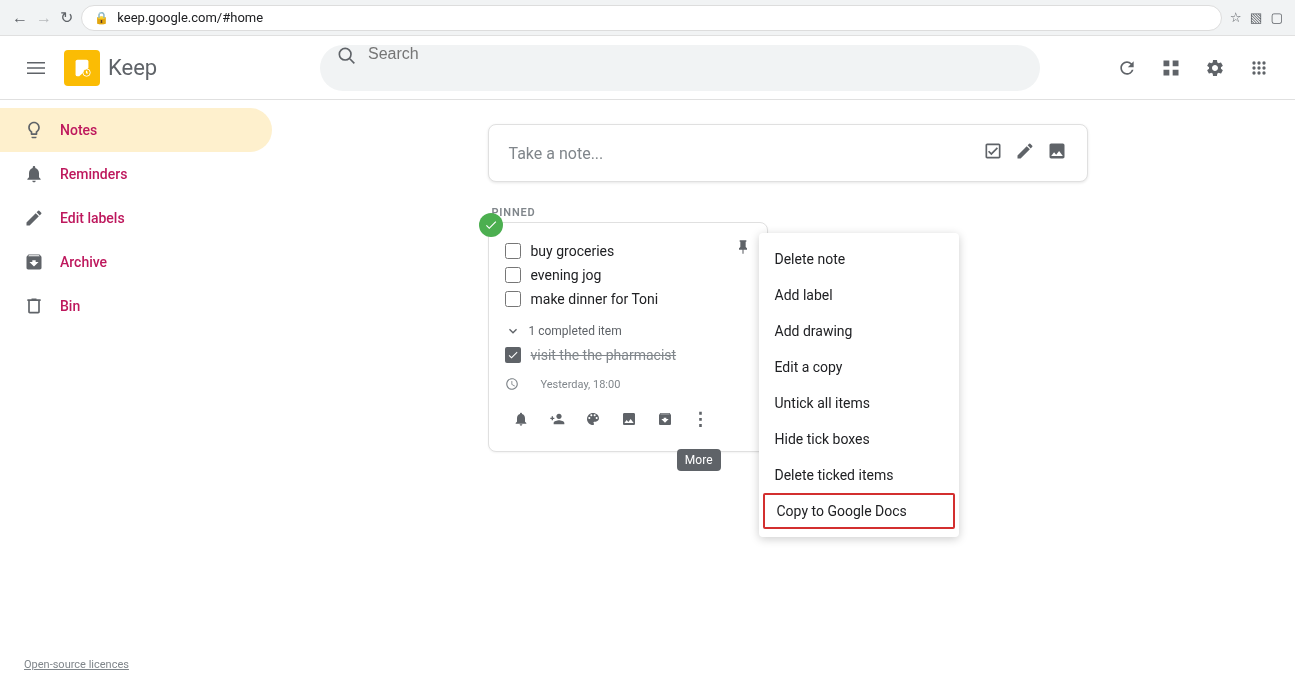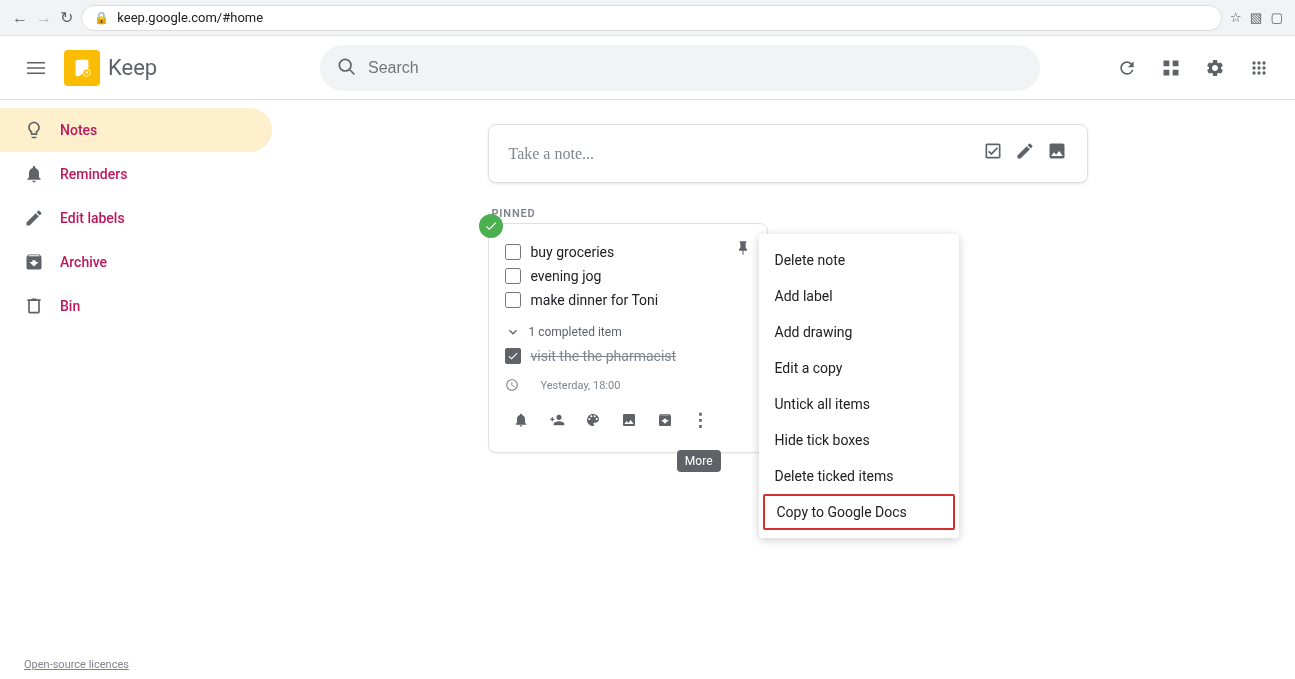--- a/index.html
+++ b/index.html
@@ -14,21 +14,21 @@
     .topbar-left { display: flex; align-items: center; gap: 8px; width: 280px; }
     .menu-icon { width: 40px; height: 40px; display: flex; align-items: center; justify-content: center; cursor: pointer; border-radius: 50%; }
     .app-logo { display: flex; align-items: center; gap: 8px; }
     .logo-square { width: 36px; height: 36px; background: #FBBC04; border-radius: 4px; display: flex; align-items: center; justify-content: center; }
     .logo-square svg { width: 22px; height: 22px; }
     .app-name { font-size: 22px; font-weight: 400; color: #5f6368; }
 
     .search-bar {
       flex: 1; max-width: 720px; margin: 0 24px;
       background: #f1f3f4; border-radius: 24px;
-      display: flex; align-items: center; padding: 0 16px; height: 46px;
+      display: flex; align-items: flex-start; padding: 0 16px; height: 46px;
     }
     .search-bar input {
       border: none; background: transparent; font-size: 16px; outline: none;
       width: 100%; color: #202124;
     }
     .search-icon { color: #5f6368; margin-right: 12px; font-size: 18px; }
 
     .topbar-right { display: flex; align-items: center; gap: 4px; margin-left: auto; }
     .icon-btn {
       width: 40px; height: 40px; border-radius: 50%;
@@ -51,21 +51,21 @@
     .sidebar-item svg { color: #5f6368; }
 
     
     .main { flex: 1; padding: 24px; overflow-y: auto; background: #fff; }
 
     
     .note-input-bar {
       display: flex; align-items: center;
       border: 1px solid #e0e0e0; border-radius: 8px;
       padding: 16px 20px; max-width: 600px; margin: 0 auto 24px;
-      box-shadow: 0 1px 3px rgba(0,0,0,0.1); background: #fff; font-family: Liberation Serif, serif;
+      box-shadow: 0 1px 3px rgba(0,0,0,0.1); background: #fff;
     }
     .note-input-placeholder { flex: 1; font-size: 16px; color: #80868b; }
     .note-input-icons { display: flex; gap: 12px; align-items: center; }
     .note-input-icon { color: #5f6368; cursor: pointer; font-size: 18px; }
 
     
     .section-label { font-size: 11px; font-weight: 600; color: #80868b; letter-spacing: 0.8px; margin-bottom: 3px; margin-left: 4px; }
 
     
     .note-card {

